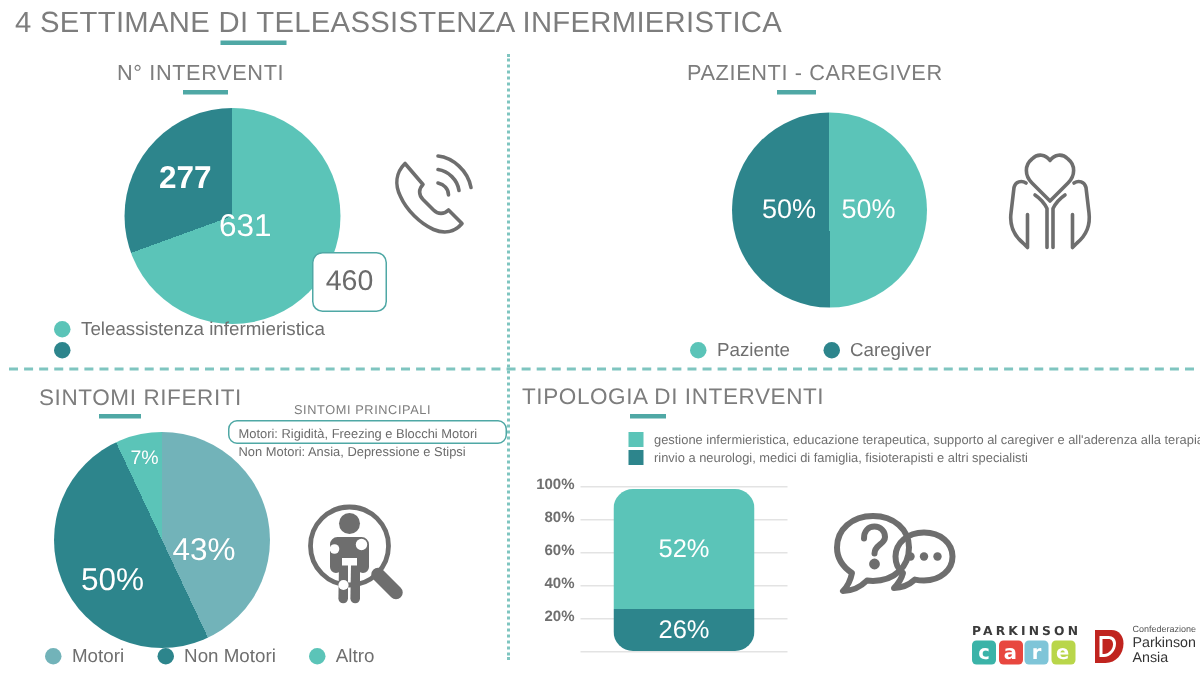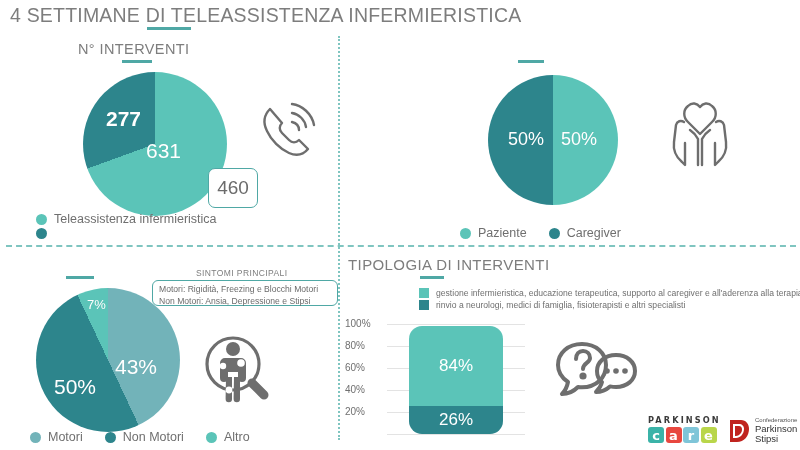--- a/index.html
+++ b/index.html
@@ -63,30 +63,30 @@
     display:flex;align-items:center;justify-content:center;
     font-size:19px;color:#6b6b6b;
   }
 
   
   .sp-title{
     position:absolute;left:196px;top:268px;font-size:8.5px;
     color:#7d7d7d;letter-spacing:.4px;white-space:nowrap;
   }
   .sp-box{
-    position:absolute;left:152px;top:280px;width:186px;height:26px;
+    position:absolute;left:152px;top:280px;width:186px;height:16px;
     border:1.3px solid #4fa8a5;border-radius:6px;background:#fff;
     padding:3px 6px;box-sizing:border-box;
   }
   .sp-line{font-size:8.6px;color:#6b6b6b;line-height:11.5px;white-space:nowrap;}
 
   
   .bar-wrap{position:absolute;left:345px;top:318px;width:195px;height:122px;}
   .grid-line{position:absolute;left:42px;width:138px;height:1px;background:#e3e3e3;}
-  .y-tick{position:absolute;left:0;width:38px;font-size:10px;color:#6f6f6f;}
+  .y-tick{position:absolute;left:0;width:38px;text-align:right;font-size:10px;color:#6f6f6f;font-weight:bold;}
   .bar{
     position:absolute;left:64px;width:94px;
     border-radius:13px;overflow:hidden;
     display:flex;flex-direction:column;
   }
   .bar-seg{display:flex;align-items:center;justify-content:center;color:#fff;font-size:17px;}
 
   
   .icon{position:absolute;}
 
@@ -139,20 +139,21 @@
       <span class="legend-dot" style="background:#5bc4b8;"></span>
       <span class="legend-txt">Teleassistenza infermieristica</span>
     </div>
   </div>
   <div class="legend-row" style="left:36px;top:228px;">
     <div class="legend-item">
       <span class="legend-dot" style="background:#2d858c;"></span>
     </div>
   </div>
 
+  <div class="panel-title" style="left:458px;top:41px;">PAZIENTI - CAREGIVER</div>
   <div class="panel-underline" style="left:518px;top:60px;width:26px;"></div>
 
   <div class="pie" style="left:488px;top:75px;width:130px;height:130px;
        background:conic-gradient(#5bc4b8 0deg 180deg, #2d858c 180deg 360deg);"></div>
   <div class="slice-label sm" style="left:508px;top:129px;">50%</div>
   <div class="slice-label sm" style="left:561px;top:129px;">50%</div>
 
   <svg class="icon" style="left:662px;top:96px;" width="76" height="76" viewBox="0 0 76 76">
     <g fill="none" stroke="#6e6e6e" stroke-width="2.4" stroke-linecap="round" stroke-linejoin="round">
       <path d="M38 38 L26 26 C21 21 21 14 26 10 C30 6 35 7 38 11 C41 7 46 6 50 10 C55 14 55 21 50 26 Z"></path>
@@ -167,20 +168,21 @@
     <div class="legend-item">
       <span class="legend-dot" style="background:#5bc4b8;"></span>
       <span class="legend-txt">Paziente</span>
     </div>
     <div class="legend-item">
       <span class="legend-dot" style="background:#2d858c;"></span>
       <span class="legend-txt">Caregiver</span>
     </div>
   </div>
 
+  <div class="panel-title" style="left:26px;top:257px;font-size:15px;">SINTOMI RIFERITI</div>
   <div class="panel-underline" style="left:66px;top:276px;width:28px;"></div>
 
   <div class="sp-title">SINTOMI PRINCIPALI</div>
   <div class="sp-box">
     <div class="sp-line">Motori: Rigidità, Freezing e Blocchi Motori</div>
     <div class="sp-line">Non Motori: Ansia, Depressione e Stipsi</div>
   </div>
 
   <div class="pie" style="left:36px;top:288px;width:144px;height:144px;
        background:conic-gradient(from -25.2deg, #5bc4b8 0deg 25.2deg, #72b3b9 25.2deg 180deg, #2d858c 180deg 360deg);"></div>
@@ -245,21 +247,21 @@
     <div class="grid-line" style="top:94px;"></div>
     <div class="grid-line" style="top:116px;"></div>
 
     <div class="y-tick" style="top:0px;">100%</div>
     <div class="y-tick" style="top:22px;">80%</div>
     <div class="y-tick" style="top:44px;">60%</div>
     <div class="y-tick" style="top:66px;">40%</div>
     <div class="y-tick" style="top:88px;">20%</div>
 
     <div class="bar" style="top:8px;height:108px;">
-      <div class="bar-seg" style="background:#5bc4b8;height:80px;">84%</div>
+      <div class="bar-seg" style="background:#5bc4b8;height:80px;">52%</div>
       <div class="bar-seg" style="background:#2d858c;height:28px;">26%</div>
     </div>
   </div>
 
   <svg class="icon" style="left:554px;top:338px;" width="86" height="64" viewBox="0 0 86 64">
     <g fill="none" stroke="#6e6e6e" stroke-width="4" stroke-linecap="round" stroke-linejoin="round">
       <path d="M28 6 C14 6 4 15 4 27 C4 34 8 40 14 44 C13 49 11 53 8 56 C14 56 20 53 24 49 C25.3 49.2 26.6 49.3 28 49.3 C42 49.3 52 40 52 27 C52 15 42 6 28 6 Z"></path>
       <path d="M22 21 C22 16 25 13 29 13 C33 13 36 16 36 20 C36 25 29 25 29 31"></path>
       <circle cx="29" cy="38" r="1.6" fill="#6e6e6e"></circle>
       <path d="M62 17 C73 17 81 24 81 33 C81 42 73 49 62 49 C60 49 58 48.8 56 48.4 C52 52 47 54 42 54 C45 51 47 48 48 44 C44 41 43 37 43 33 C43 24 51 17 62 17 Z"></path>
@@ -283,17 +285,17 @@
 
   <div class="logo-cpi">
     <svg width="24" height="26" viewBox="0 0 24 26">
       <path d="M3 2 L14 2 C19 2 22 6 22 11 C22 18 17 24 10 24 L3 24 Z" fill="#c0241f"></path>
       <path d="M6 6 L12 6 C15 6 17 8 17 11 C17 16 13 20 9 20 L6 20 Z" fill="#ffffff"></path>
       <path d="M8 8 L12 8 C14 8 15 9.5 15 11.5 C15 15 12 18 9 18 L8 18 Z" fill="#c0241f"></path>
     </svg>
     <div class="cpi-txt">
       <div class="cpi-l1">Confederazione</div>
       <div class="cpi-l2">Parkinson</div>
-      <div class="cpi-l3">Stipsi</div>
+      <div class="cpi-l3">Ansia</div>
     </div>
   </div>
 
 </div>
 
 </body></html>

